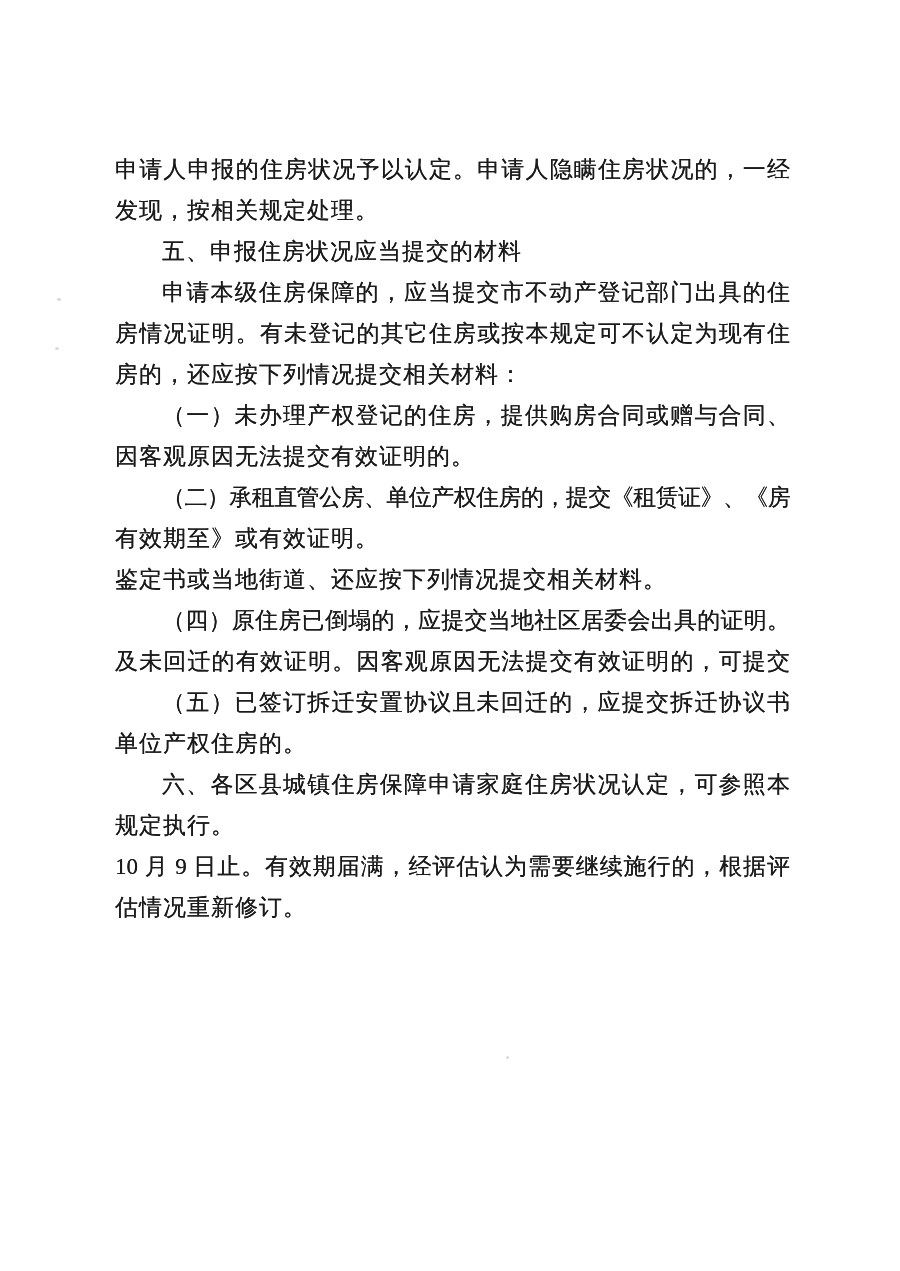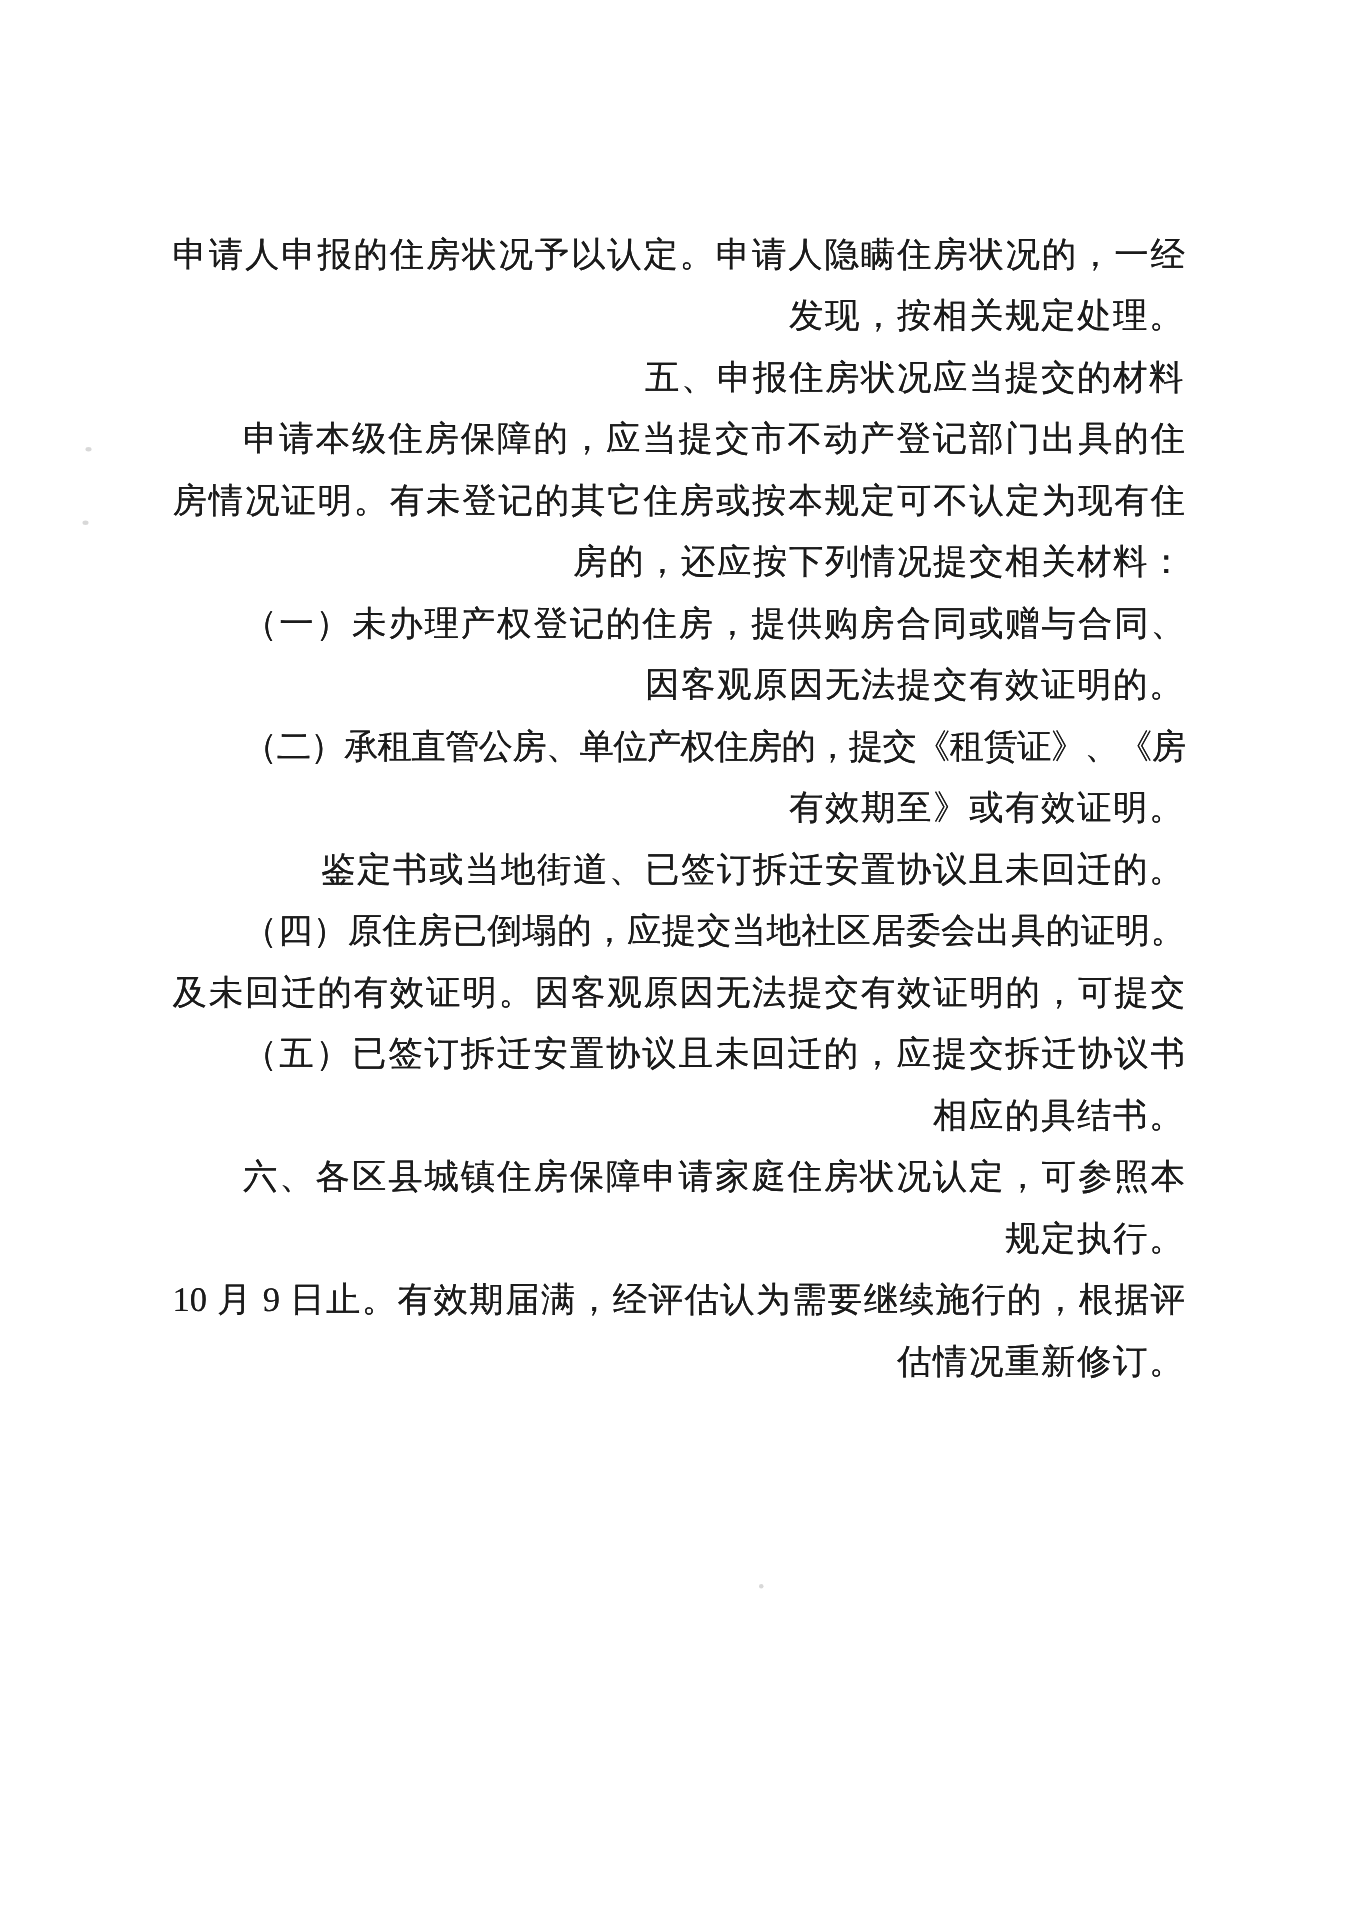--- a/index.html
+++ b/index.html
@@ -21,21 +21,21 @@
     position: absolute;
     left: 115px;
     top: 149px;
     width: 675px;
   }
   .line {
     height: 41px;
     line-height: 41px;
     font-size: 23px;
     letter-spacing: 1px;
-    text-align: right;
+    text-align: left;
     white-space: normal;
     
     text-shadow: 0 0 0.4px #222;
   }
   .line.j {
     letter-spacing: normal;
     text-align: justify;
     text-align-last: justify;
     text-justify: inter-character;
   }
@@ -68,23 +68,23 @@
   <div class="line j">申请人申报的住房状况予以认定。申请人隐瞒住房状况的，一经</div>
       <div class="line">发现，按相关规定处理。</div>
       <div class="line ind">五、申报住房状况应当提交的材料</div>
       <div class="line j ind">申请本级住房保障的，应当提交市不动产登记部门出具的住</div>
       <div class="line j">房情况证明。有未登记的其它住房或按本规定可不认定为现有住</div>
       <div class="line">房的，还应按下列情况提交相关材料：</div>
       <div class="line j ind">（一）未办理产权登记的住房，提供购房合同或赠与合同、</div>
       <div class="line">因客观原因无法提交有效证明的。</div>
       <div class="line j ind tight">（二）承租直管公房、单位产权住房的，提交《租赁证》、《房</div>
       <div class="line">有效期至》或有效证明。</div>
-      <div class="line">鉴定书或当地街道、已签订拆迁安置协议且未回迁的。</div>
+      <div class="line">鉴定书或当地街道、还应按下列情况提交相关材料。</div>
       <div class="line j ind">（四）原住房已倒塌的，应提交当地社区居委会出具的证明。</div>
       <div class="line j">及未回迁的有效证明。因客观原因无法提交有效证明的，可提交</div>
       <div class="line j ind">（五）已签订拆迁安置协议且未回迁的，应提交拆迁协议书</div>
-      <div class="line">相应的具结书。</div>
+      <div class="line">单位产权住房的。</div>
       <div class="line j ind">六、各区县城镇住房保障申请家庭住房状况认定，可参照本</div>
       <div class="line">规定执行。</div>
       <div class="line j">10 月 9 日止。有效期届满，经评估认为需要继续施行的，根据评</div>
       <div class="line">估情况重新修订。</div>
     </div>
 </div>
 
 </body></html>

